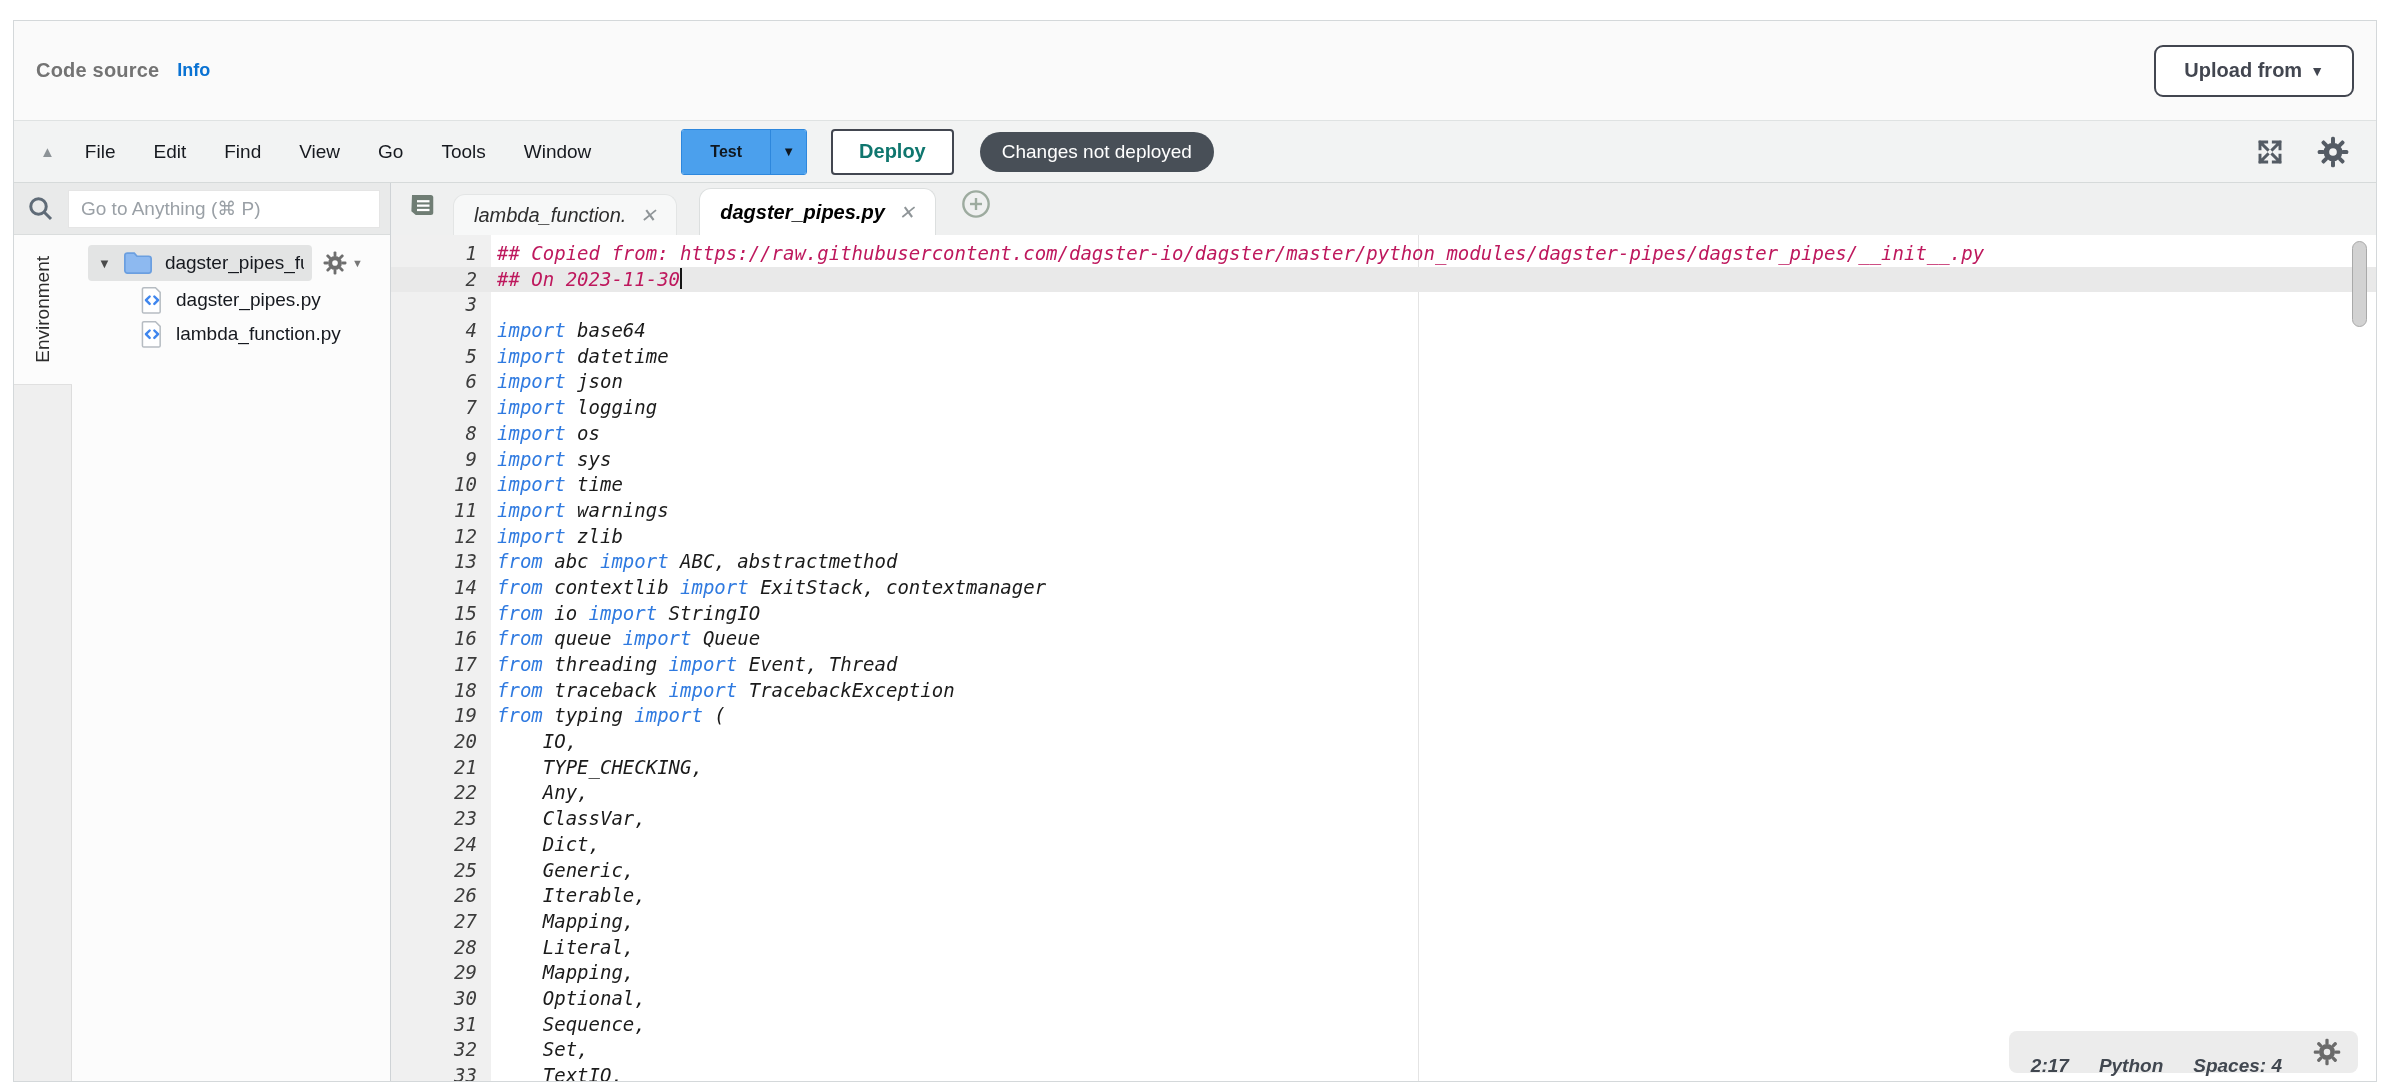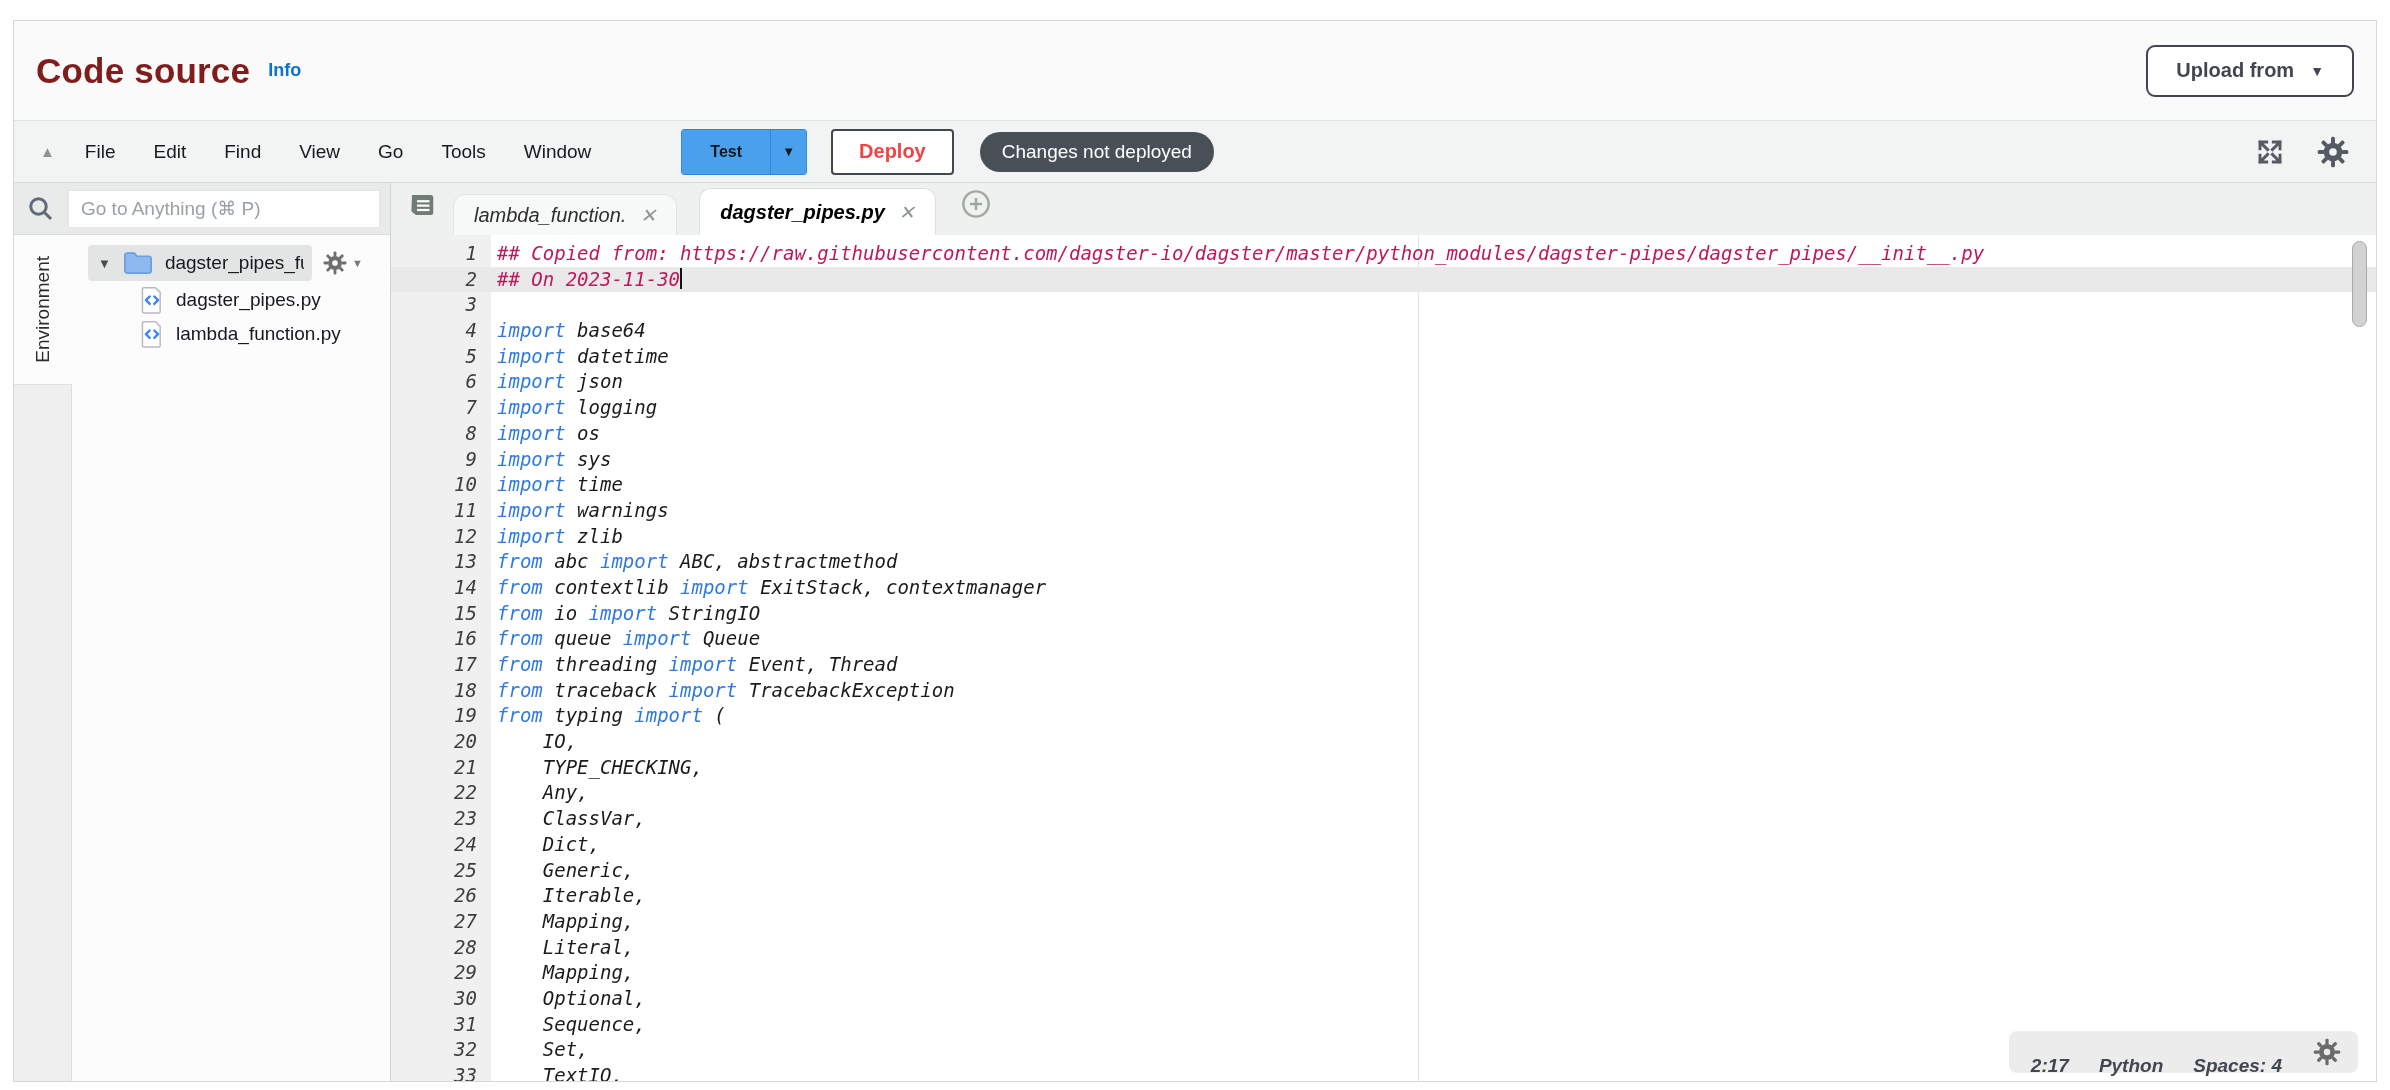--- a/index.html
+++ b/index.html
@@ -4,39 +4,39 @@
 <style>
   * { box-sizing: border-box; margin: 0; padding: 0; }
   html,body { width:2390px; height:1090px; background:#fff; font-family:"Liberation Sans",sans-serif; overflow:hidden; }
 
   .widget { position:absolute; left:13px; top:20px; width:2364px; height:1062px;
             border:1px solid #d4d8da; background:#fff; display:flex; flex-direction:column; }
 
   
   .cs-header { height:100px; background:#fafafa; display:flex; align-items:center; padding:0 22px;
                border-bottom:1px solid #dfe2e2; flex-shrink:0; }
-  .cs-title { font-size:35px; font-weight:bold; color:#7f1d1d; letter-spacing:.2px; }
+  .cs-title { font-size:20px; font-weight:bold; color:#737373; letter-spacing:.2px; }
   .cs-info  { font-size:18px; font-weight:bold; color:#0972d3; margin-left:18px; cursor:pointer; }
   .upload-btn { margin-left:auto; height:52px; background:#fff; border:2px solid #424650; border-radius:9px;
-                display:flex; align-items:center; gap:16px; padding:0 28px;
+                display:flex; align-items:center; gap:8px; padding:0 28px;
                 font-size:20px; font-weight:bold; color:#424650; cursor:pointer;justify-content:space-between; }
   .upload-btn .caret { font-size:14px; }
 
   
   .menubar { height:62px; background:#f2f3f3; border-bottom:1px solid #d6dada; display:flex;
              align-items:center; padding:0 26px; flex-shrink:0; }
   .collapse-tri { color:#8d9397; font-size:15px; margin-right:30px; cursor:pointer; }
   .menu-item { font-size:19px; color:#16191f; margin-right:38px; cursor:pointer; }
   .test-group { display:flex; margin-left:52px; border:1px solid #2d87dd; border-radius:3px; overflow:hidden; height:46px; cursor:pointer; }
   .test-main  { background:#4ba0ed; display:flex; align-items:center; padding:0 28px;
                 font-size:16px; font-weight:bold; color:#101820; }
   .test-arrow { background:#4ba0ed; border-left:1px solid #2d87dd; width:36px; display:flex;
                 align-items:center; justify-content:center; color:#101820; font-size:13px; }
   .deploy-btn { height:46px; margin-left:24px; background:#fff; border:2px solid #424650; border-radius:4px;
-                display:flex; align-items:center; padding:0 26px; font-size:20px; font-weight:bold; color:#ef4444; cursor:pointer; }
+                display:flex; align-items:center; padding:0 26px; font-size:20px; font-weight:bold; color:#0f766e; cursor:pointer; }
   .status-badge { height:40px; margin-left:26px; background:#484f57; color:#fff; border-radius:20px;
                   display:flex; align-items:center; padding:0 22px; font-size:19px; }
   .menubar-right { margin-left:auto; display:flex; align-items:center; gap:30px; }
   .icon-btn { cursor:pointer; display:flex; align-items:center; }
 
   
   .main { flex:1; display:flex; min-height:0; }
 
   
   .sidebar { width:377px; flex-shrink:0; display:flex; flex-direction:column; border-right:1px solid #cfd3d6; }

